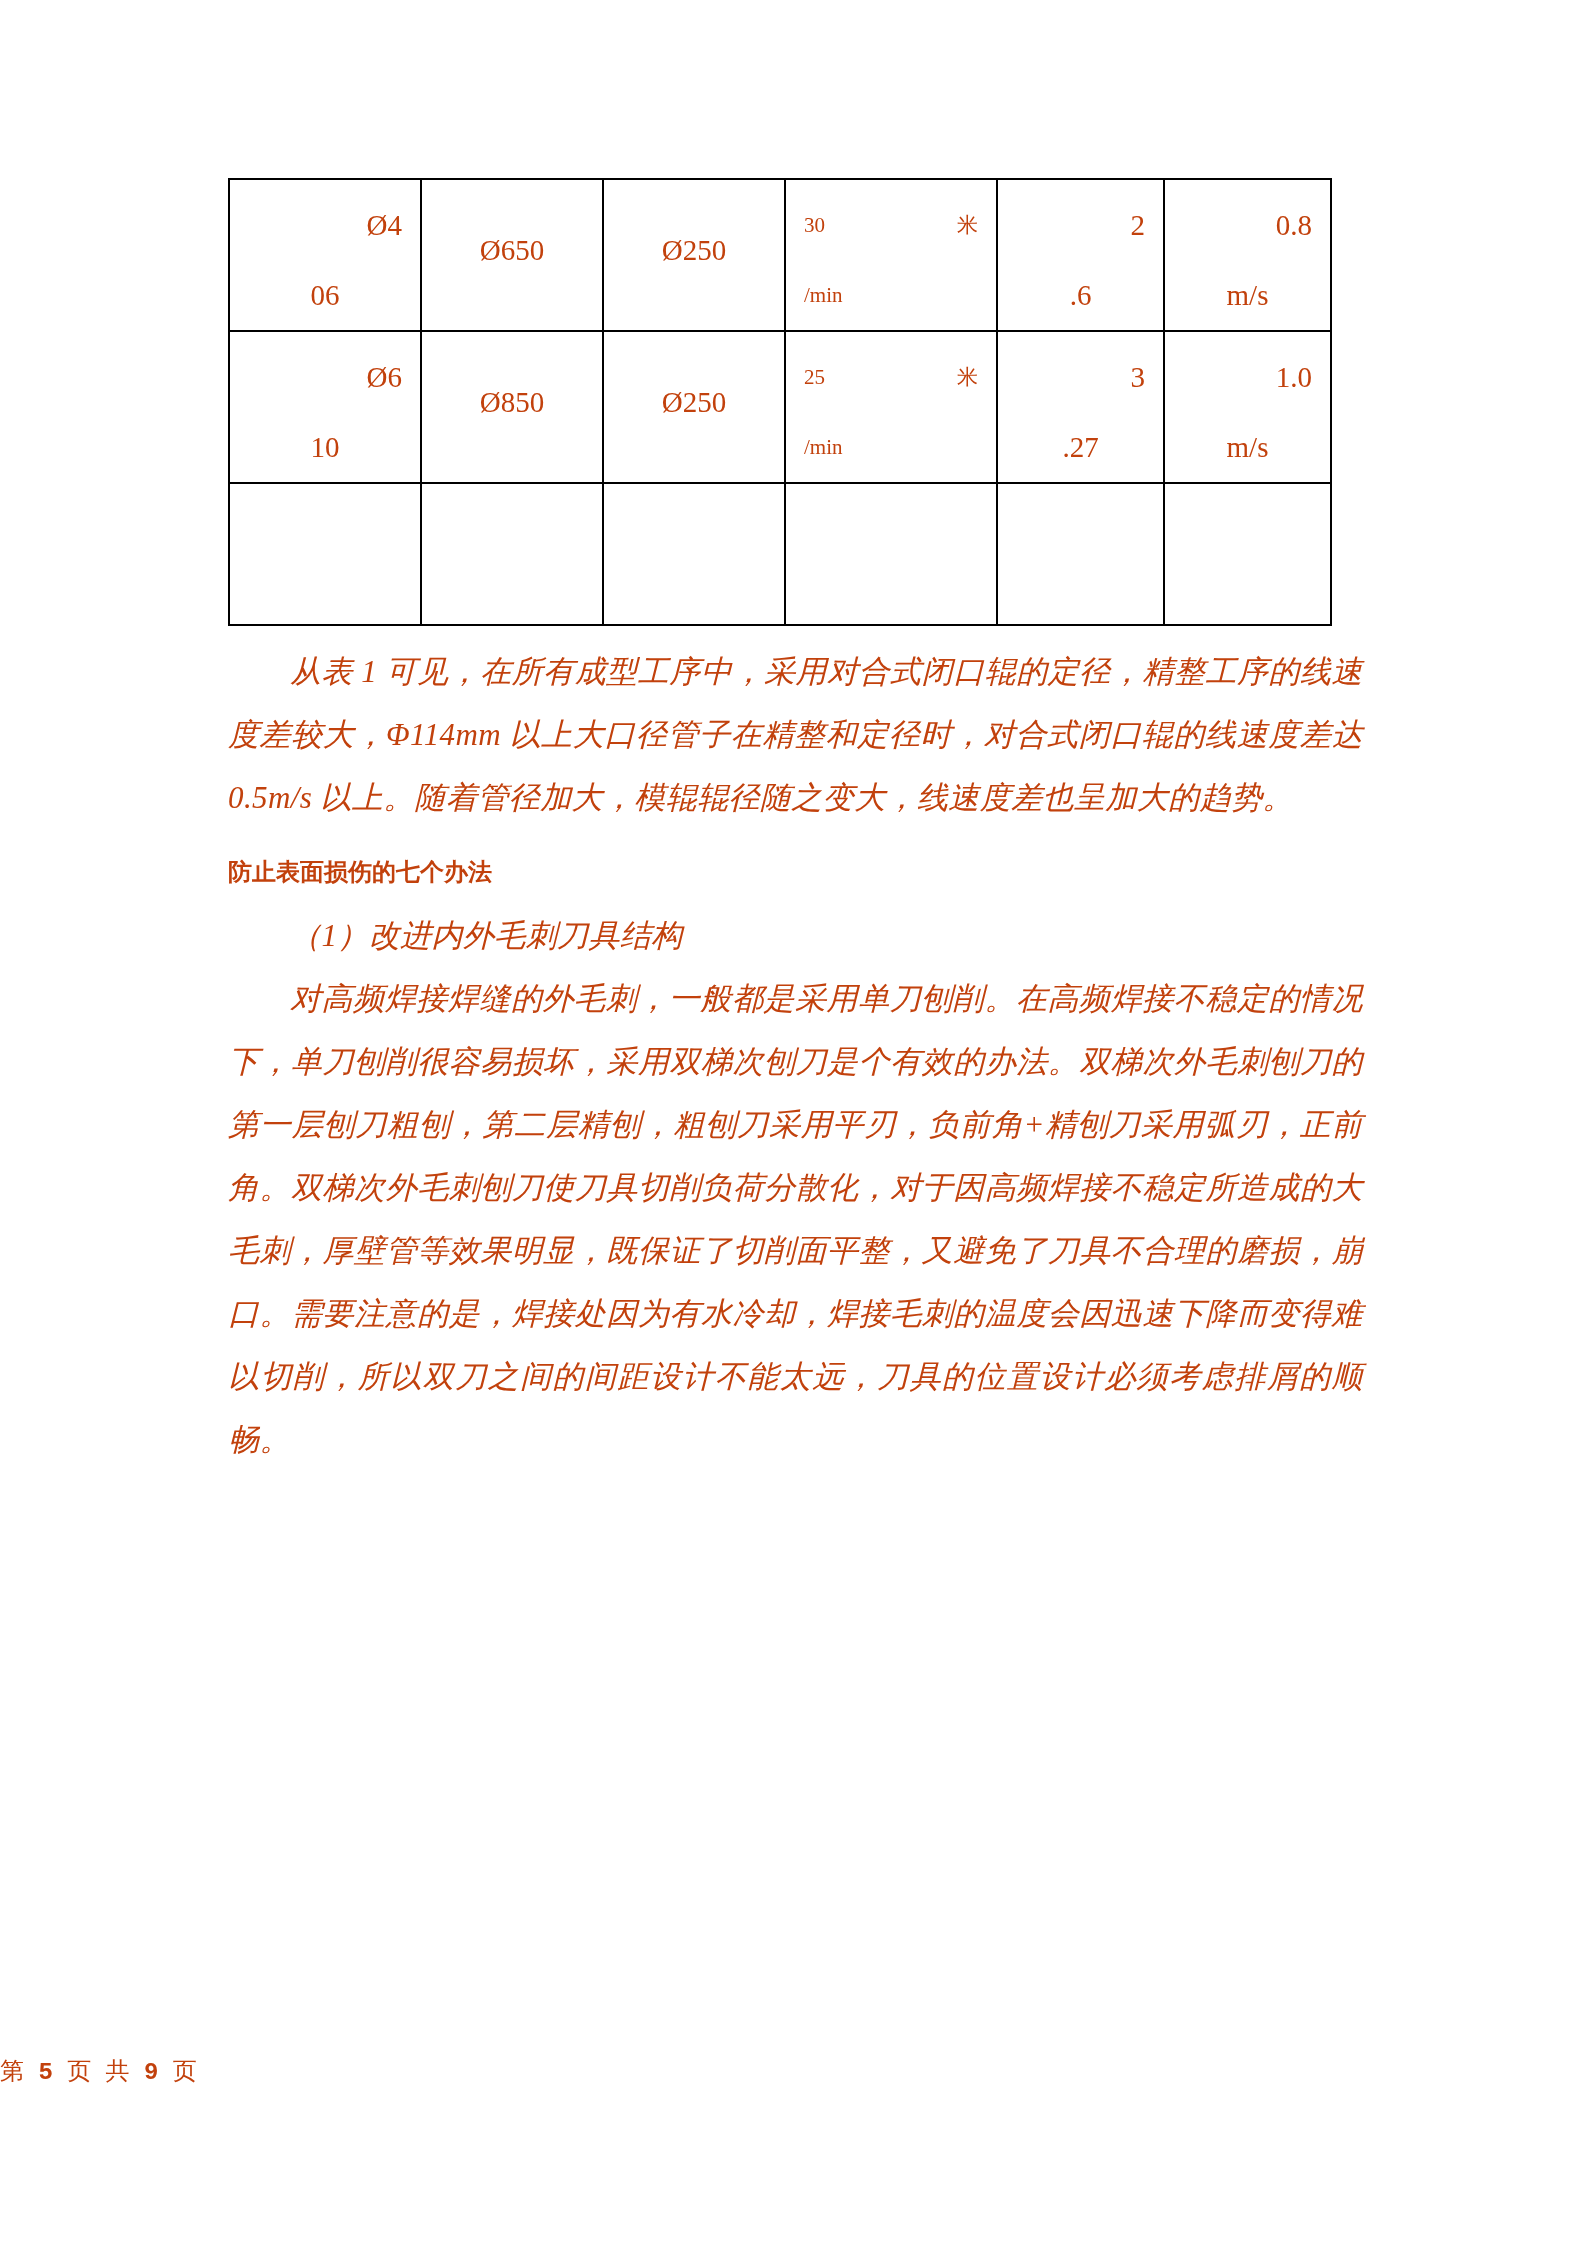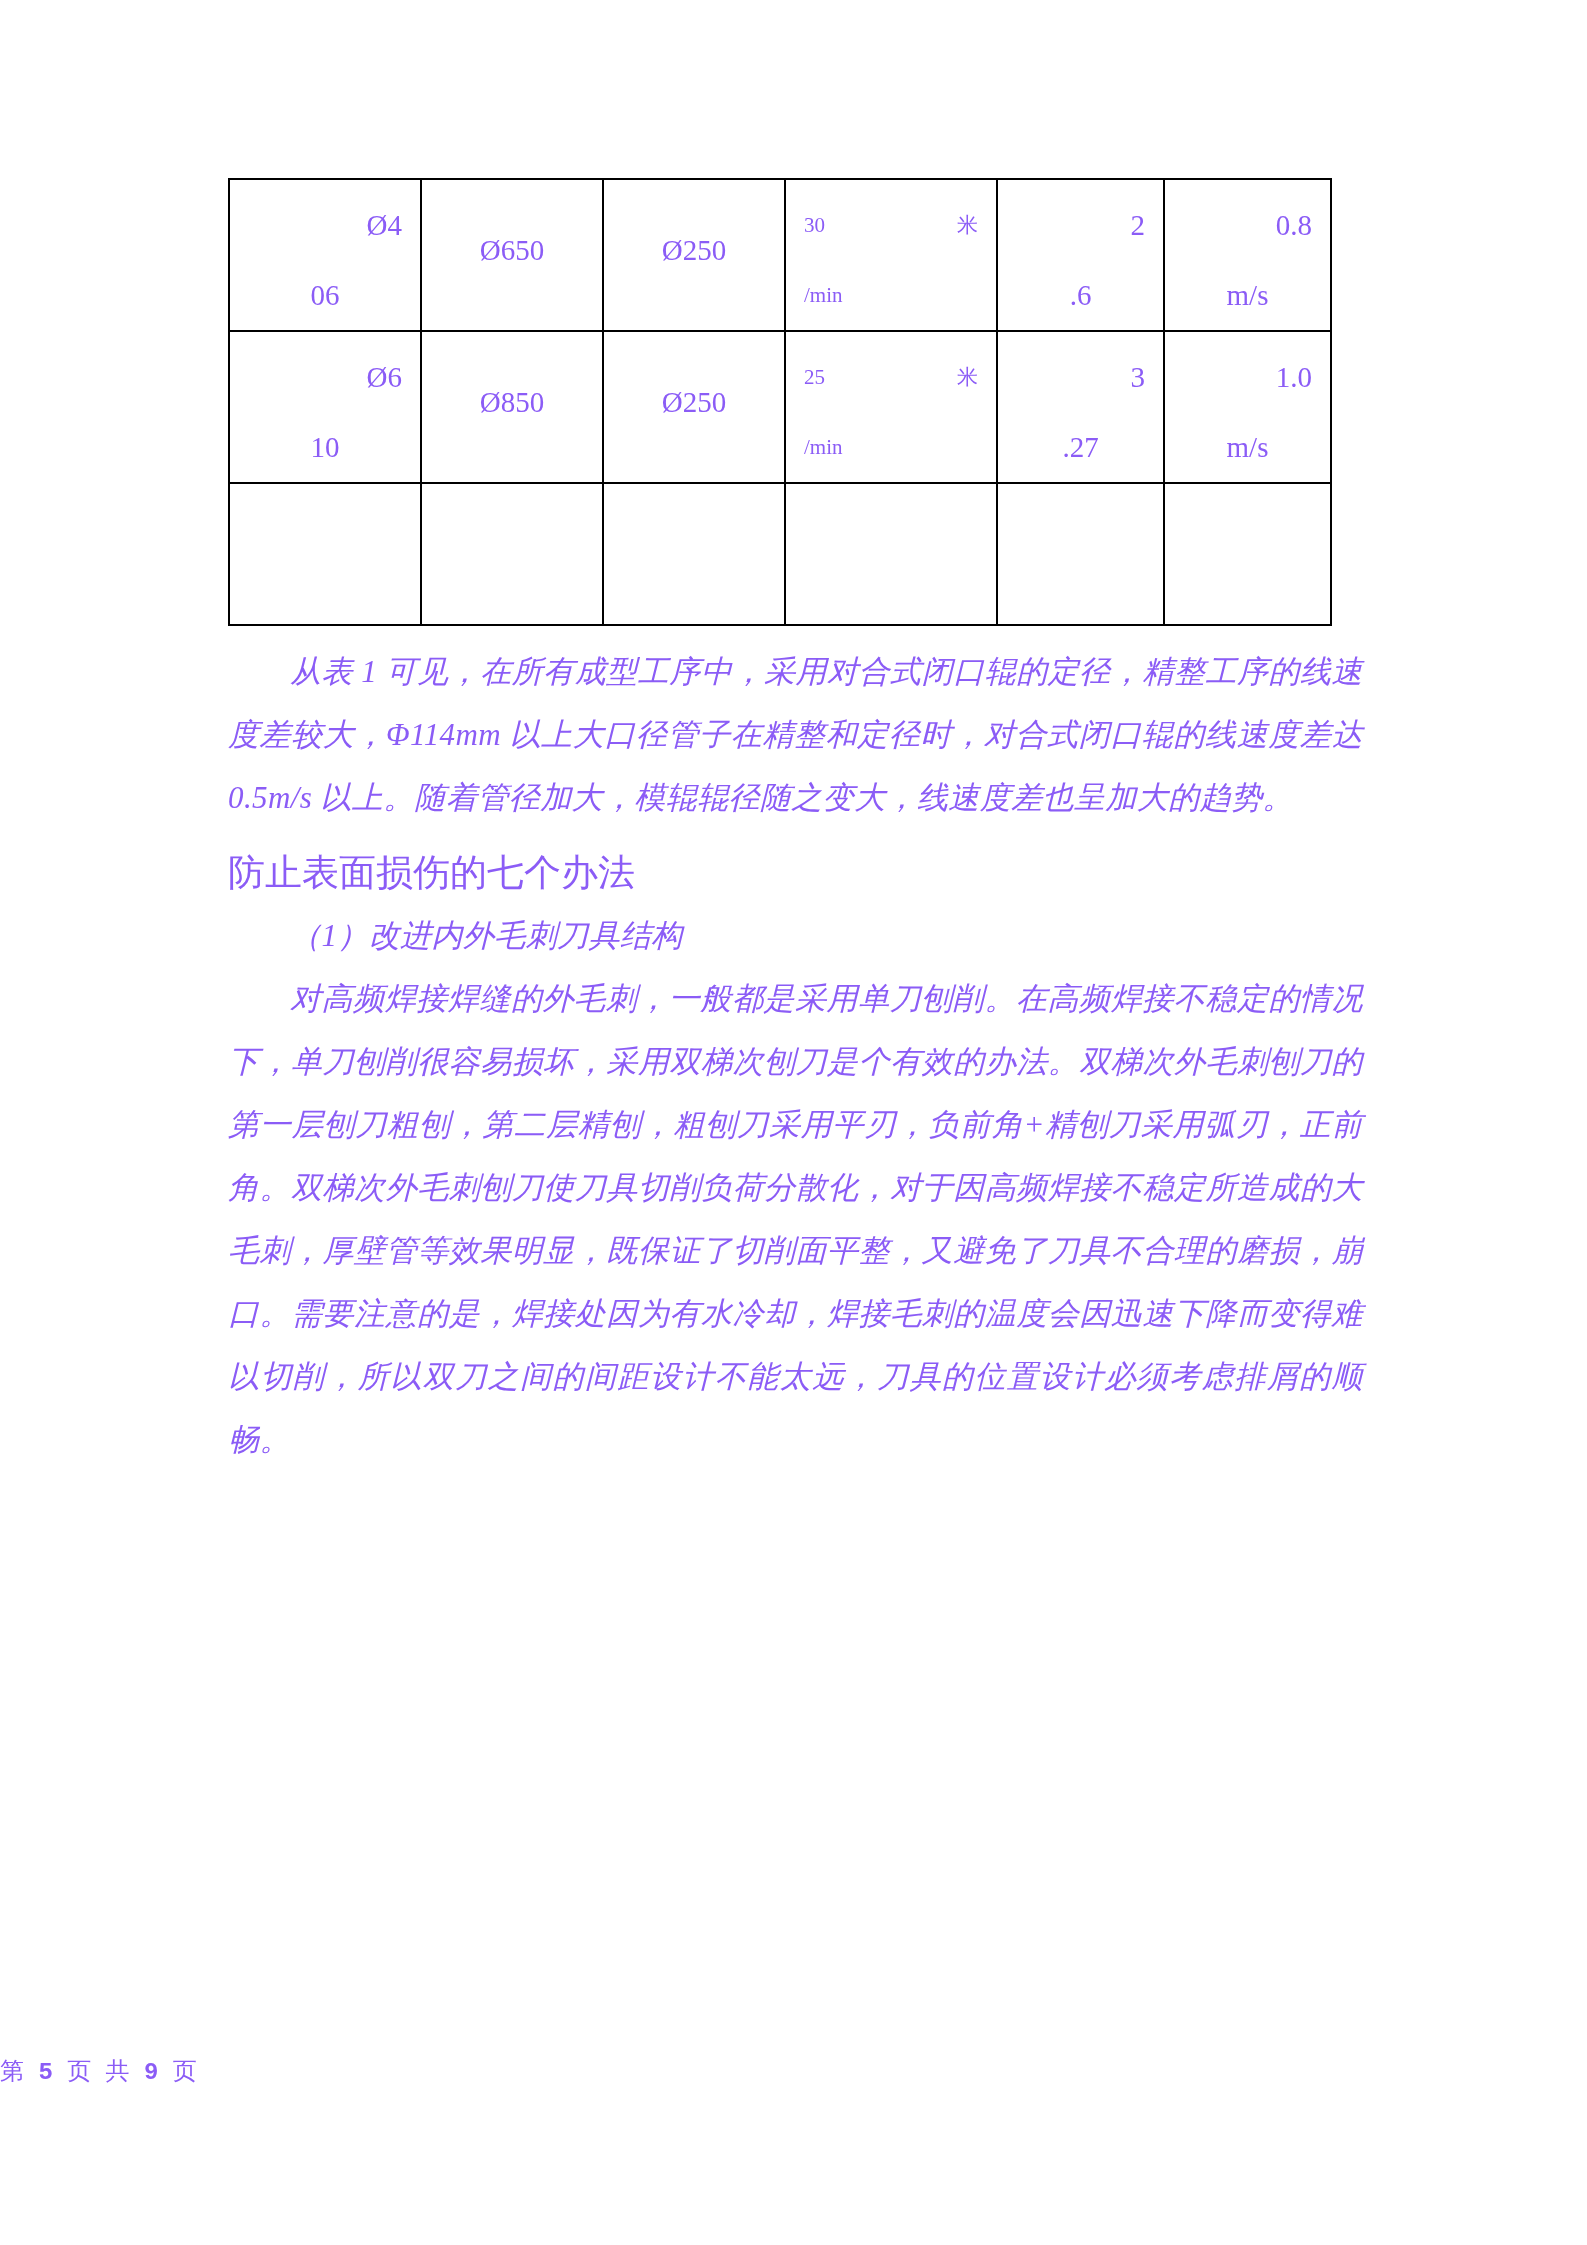--- a/index.html
+++ b/index.html
@@ -7,21 +7,21 @@
     padding: 0;
     background: #ffffff;
   }
   .page {
     position: relative;
     width: 1587px;
     height: 2245px;
     background: #ffffff;
     box-sizing: border-box;
     font-family: "Liberation Serif", "DejaVu Serif", serif;
-    color: #8b5cf6;
+    color: #c2410c;
   }
   .content {
     position: absolute;
     left: 228px;
     top: 178px;
     width: 1135px;
   }
 
   
   table.data-table {
@@ -70,23 +70,23 @@
     line-height: 63px;
     margin: 0;
     text-align: justify;
     text-justify: inter-ideograph;
     letter-spacing: 0.4px;
     font-style: italic;
   }
   p.indent { text-indent: 62px; }
   p.gap { margin-top: 14px; }
   h3.heading {
-    font-size: 37px;
+    font-size: 24px;
     line-height: 63px;
-    font-weight: normal;
+    font-weight: bold;
     margin: 12px 0 0 0;
   }
 
   
   .footer {
     position: absolute;
     left: 0;
     top: 2055px;
     width: 100%;
     font-size: 24px;

